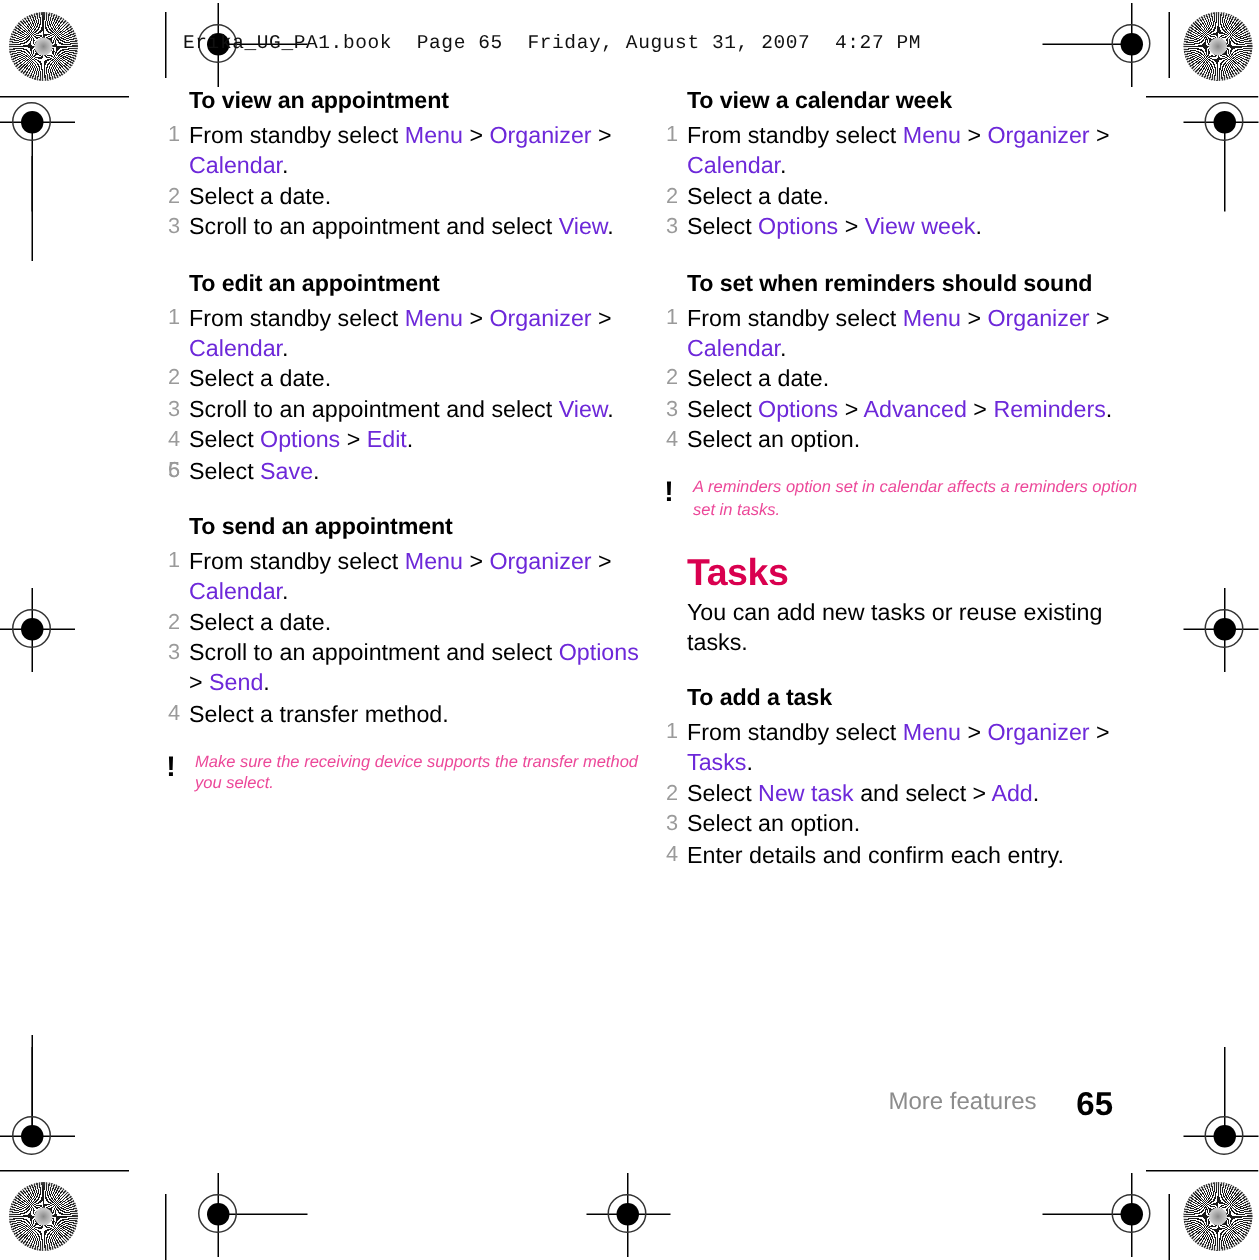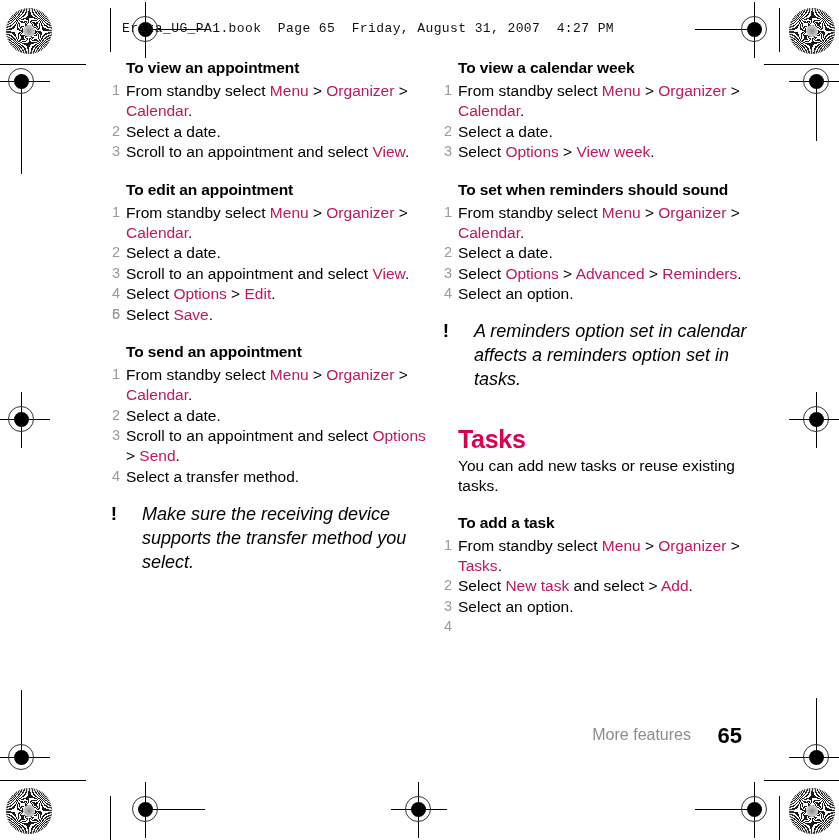--- a/index.html
+++ b/index.html
@@ -156,46 +156,46 @@
     position: absolute;
     left: 0;
     top: 0;
     width: 12px;
     text-align: right;
     color: #9a9a9a;
     font-size: 14.5px;
   }
 
   .ui {
-    color: #be185d;
+    color: #6d28d9;
   }
 
   
   .note {
     position: relative;
     padding-left: 18px;
     margin-top: 14px;
   }
   .note .bang {
     position: absolute;
     left: -1px;
     top: 1px;
     width: 14px;
     text-align: center;
     font-weight: bold;
     font-size: 19px;
     line-height: 1.05;
     color: #000;
   }
   .note p {
-    margin: 16px;
-    font-size: 18px;
+    margin: 4px;
+    font-size: 11px;
     font-style: italic;
     line-height: 1.33;
-    color: #000000;
+    color: #ec4899;
   }
 
   
   #footer {
     position: absolute;
     left: 0;
     top: 726px;
     width: 816px;
     height: 40px;
   }
@@ -354,21 +354,21 @@
         <h2 class="section-heading">Tasks</h2>
         <p class="section-intro">You can add new tasks or reuse existing tasks.</p>
       </div>
     <div>
         <div class="section-gap"></div>
         <h3 class="proc-heading">To add a task</h3>
         <ol class="steps">
           <li><span class="num">1</span><span>From standby select </span><span class="ui">Menu</span><span> &gt; </span><span class="ui">Organizer</span><span> &gt; </span><span class="ui">Tasks</span><span>.</span></li>
           <li><span class="num">2</span><span>Select </span><span class="ui">New task</span><span> and select &gt; </span><span class="ui">Add</span><span>.</span></li>
           <li><span class="num">3</span><span>Select an option.</span></li>
-          <li><span class="num">4</span></li>
+          <li><span class="num">4</span><span>Enter details and confirm each entry.</span></li>
         </ol>
       </div>
   </div>
 
 </div>
 
 <div id="footer">
   <div id="footer-label">More features</div>
   <div id="footer-pageno">65</div>
 </div>

